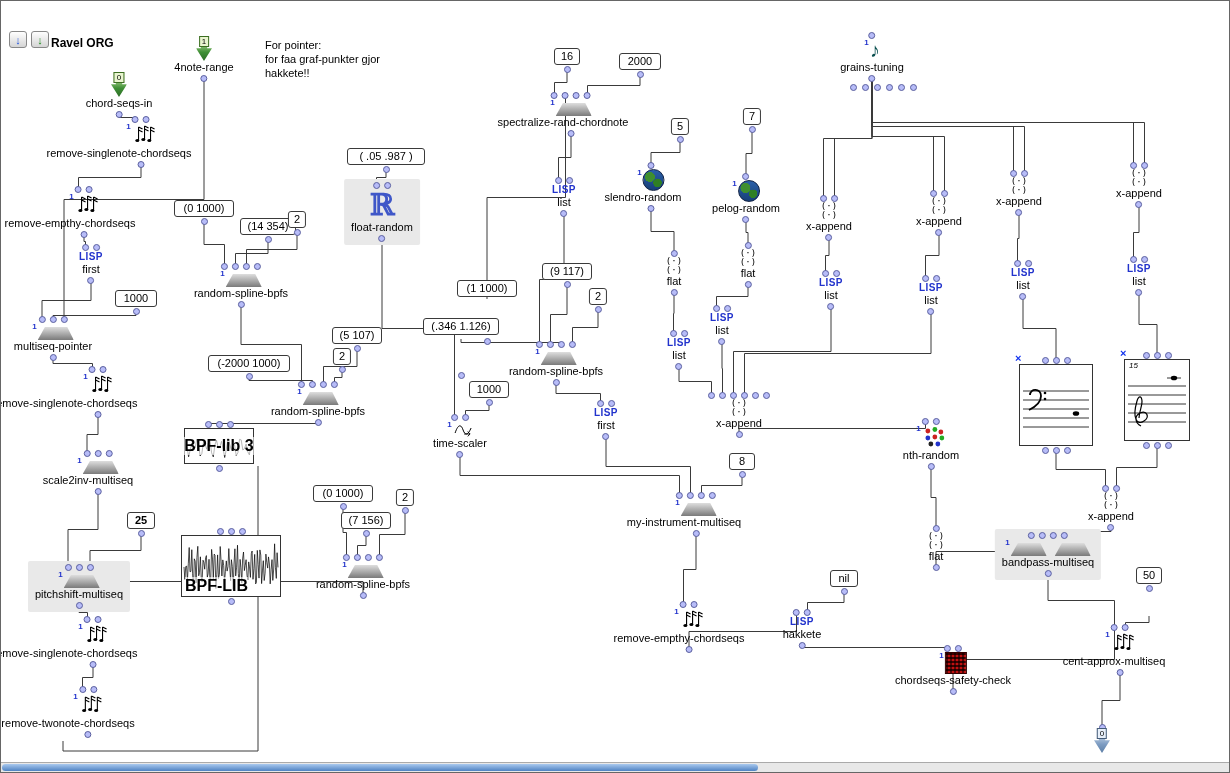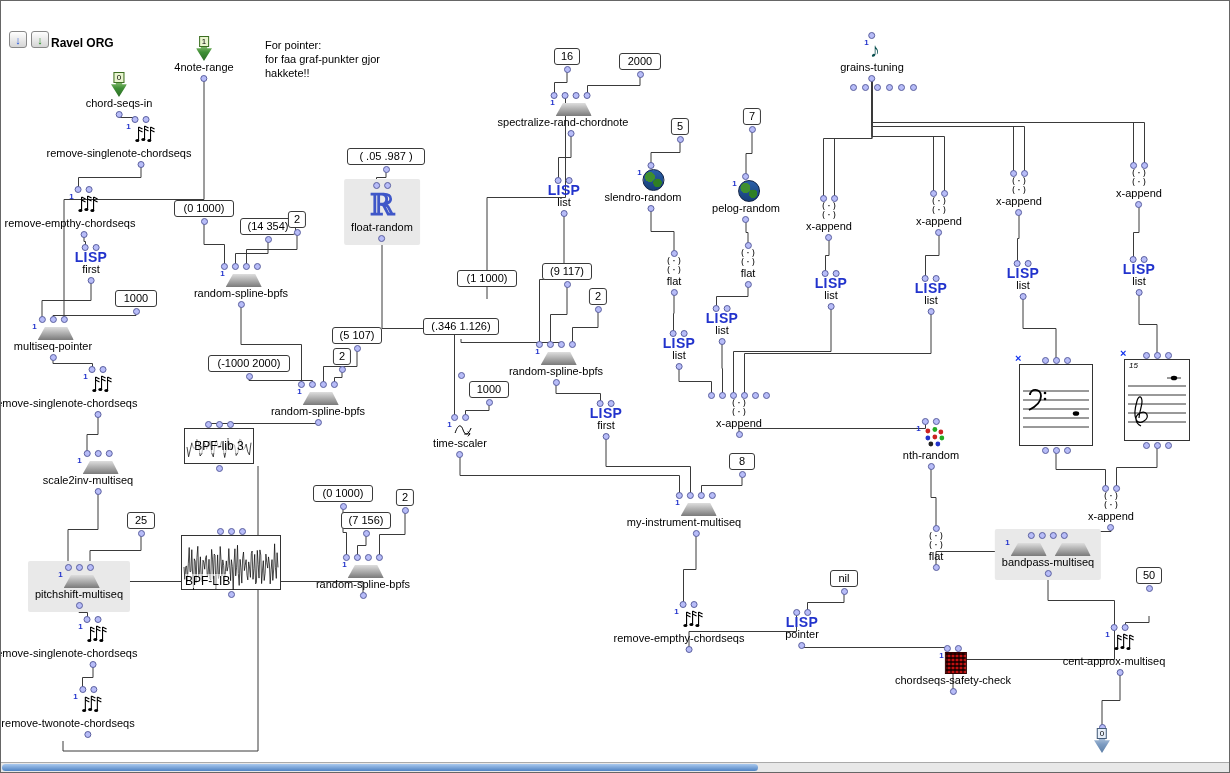--- a/index.html
+++ b/index.html
@@ -12,21 +12,21 @@
     border:1px solid #888;border-radius:3px;font-size:11px;line-height:14px;text-align:center;font-weight:bold;padding:0;cursor:default;}
   .node{position:absolute;display:flex;flex-direction:column;align-items:center;z-index:2;}
   .cc{transform:translateX(-50%);}
   .cmt{white-space:pre-line;line-height:14px;color:#000;align-items:flex-start;text-align:left;}
   .ports{display:flex;gap:4px;height:8px;align-items:center;}
   .port{width:7px;height:7px;border-radius:50%;background:#b7bcf8;border:1px solid #5a5f9e;box-sizing:border-box;display:inline-block;}
   .freedot{position:absolute;z-index:2;}
   .lbl{font-size:11px;line-height:13px;color:#000;white-space:nowrap;position:relative;}
   .vbox{border:1.5px solid #3a3a3a;border-radius:3px;background:#fff;font-size:11px;line-height:15px;
     padding:0 5px;white-space:nowrap;text-align:center;}
-  .lisp-t{color:#2233cc;font-weight:bold;font-size:14px;line-height:12px;letter-spacing:.4px;}
+  .lisp-t{color:#2233cc;font-weight:bold;font-size:10px;line-height:12px;letter-spacing:.4px;}
   .lisp-n{font-size:11px;line-height:13px;color:#000;}
   .bgbox{background:#e9e9e9;border-radius:2px;padding:2px 7px 3px;}
   .icn{display:flex;align-items:flex-end;}
   .icw{display:inline-flex;align-items:flex-start;}
   .m1{color:#2233cc;font-size:8px;font-weight:bold;font-style:normal;margin-right:1px;line-height:8px;}
   .trapz{display:inline-block;width:36px;height:13px;margin-top:4px;
     background:linear-gradient(#dedede,#7a7a7a);clip-path:polygon(0 100%,20% 0,82% 0,100% 100%);}
   .globez{width:22px;height:22px;border-radius:50%;display:inline-block;border:1px solid #112244;box-sizing:border-box;
     background:radial-gradient(circle at 32% 35%,#3f8f2f 0 26%,rgba(0,0,0,0) 27%),
                radial-gradient(circle at 70% 64%,#2f7f24 0 22%,rgba(0,0,0,0) 23%),
@@ -40,21 +40,21 @@
   .arrwrap{position:relative;}
   .arr{display:block;width:16px;height:22px;clip-path:polygon(30% 0,70% 0,70% 42%,100% 42%,50% 100%,0 42%,30% 42%);}
   .arr-in{background:linear-gradient(#d6efb2,#3f8f35 60%,#2c6d26);}
   .arr-out{background:linear-gradient(#dfe9f5,#7d9cc2 60%,#5c7ea6);}
   .badge{position:absolute;top:-3px;left:50%;transform:translateX(-50%);font-size:8px;line-height:9px;
     background:#e9f5cf;border:1px solid #3c6e22;color:#000;padding:0 2px;z-index:3;}
   .badge-out{background:#e8f0fa;border-color:#445b77;}
   .sframe,.bframe{position:relative;background:#fff;border:1px solid #333;box-sizing:border-box;}
   .xmark{position:absolute;top:-12px;left:-5px;color:#1133ee;font-weight:bold;font-size:11px;line-height:11px;}
   .sup15{position:absolute;top:1px;left:4px;font-size:8px;font-style:italic;color:#000;}
-  .blab{position:absolute;font-size:12px;color:#000;white-space:nowrap;}
+  .blab{position:absolute;font-size:16px;color:#000;white-space:nowrap;font-weight:bold;}
   .blc{left:50%;top:50%;transform:translate(-50%,-50%);background:rgba(255,255,255,.6);padding:0 2px;}
   .blbl{left:3px;bottom:1px;background:rgba(255,255,255,.6);}
   #hscroll{position:absolute;bottom:0;left:0;width:1230px;height:10px;background:#e8e8e8;border-top:1px solid #aaa;box-sizing:border-box;}
   #hthumb{position:absolute;top:1px;height:7px;border-radius:4px;background:linear-gradient(#a9c9ef,#4f82c2);}
 </style>
 </head>
 <body>
 
 <div id="app">
   <div id="canvas">
@@ -287,21 +287,21 @@
             <i class="m1">1</i>
             <span class="trapz"></span>
           </span>
         </div>
         <div class="lbl" style="left: -10px;">scale2inv-multiseq</div>
         <div class="ports">
           <span class="port port-out"></span>
         </div>
       </div>
       <div class="node cc" style="left: 140px; top: 493px;">
-        <div class="vbox" style="min-width: 16px;">25</div>
+        <div class="vbox" style="min-width: 16px; font-weight: bold;">25</div>
         <div class="ports">
           <span class="port port-out"></span>
         </div>
       </div>
       <div class="node cc bgbox" style="left: 78px; top: 542px;">
         <div class="ports">
           <span class="port port-in"></span>
           <span class="port port-in"></span>
           <span class="port port-in"></span>
         </div>
@@ -423,21 +423,21 @@
           <span class="port port-out"></span>
         </div>
       </div>
       <div class="node cc" style="left: 356px; top: 308px;">
         <div class="vbox" style="min-width: 38px;">(5 107)</div>
         <div class="ports">
           <span class="port port-out"></span>
         </div>
       </div>
       <div class="node cc" style="left: 248px; top: 336px;">
-        <div class="vbox" style="min-width: 70px;">(-1000 2000)</div>
+        <div class="vbox" style="min-width: 70px;">(-2000 1000)</div>
         <div class="ports">
           <span class="port port-out"></span>
         </div>
       </div>
       <div class="node cc" style="left: 341px; top: 329px;">
         <div class="vbox" style="min-width: 6px;">2</div>
         <div class="ports">
           <span class="port port-out"></span>
         </div>
       </div>
@@ -471,21 +471,21 @@
         <div class="ports">
           <span class="port port-out"></span>
         </div>
       </div>
       <div class="node" style="left: 180px; top: 508px;">
         <div class="ports">
           <span class="port port-in"></span>
           <span class="port port-in"></span>
           <span class="port port-in"></span>
         </div>
-        <div class="bframe" style="width: 100px; height: 55px;"><svg width="98" height="60">
+        <div class="bframe" style="width: 100px; height: 62px;"><svg width="98" height="60">
             <polyline points="2.0,31.0 2.9,43.4 3.7,30.8 4.6,29.9 5.4,45.6 6.3,27.8 7.2,11.5 8.0,35.8 8.9,35.4 9.8,13.7 10.6,37.8 11.5,53.5 12.3,22.8 13.2,25.2 14.1,46.9 14.9,21.6 15.8,10.3 16.7,39.8 17.5,36.6 18.4,20.8 19.2,41.1 20.1,45.9 21.0,24.2 21.8,26.1 22.7,33.2 23.6,21.8 24.4,19.6 25.3,41.2 26.1,37.9 27.0,23.3 27.9,42.8 28.7,44.2 29.6,13.4 30.5,23.1 31.3,42.7 32.2,18.1 33.0,19.2 33.9,52.5 34.8,38.2 35.6,18.9 36.5,42.5 37.4,38.3 38.2,10.5 39.1,25.3 39.9,40.0 40.8,23.9 41.7,29.6 42.5,46.3 43.4,35.3 44.3,24.9 45.1,35.1 46.0,30.6 46.8,12.6 47.7,29.8 48.6,44.7 49.4,23.7 50.3,30.4 51.2,53.5 52.0,28.1 52.9,12.8 53.7,39.9 54.6,31.2 55.5,9.2 56.3,37.4 57.2,49.4 58.1,23.4 58.9,31.8 59.8,47.1 60.6,22.9 61.5,16.0 62.4,34.6 63.2,29.5 64.1,23.7 65.0,39.3 65.8,43.9 66.7,25.9 67.5,30.9 68.4,41.4 69.3,17.6 70.1,15.0 71.0,43.3 71.9,32.6 72.7,18.4 73.6,47.9 74.4,46.6 75.3,14.4 76.2,28.7 77.0,42.1 77.9,13.9 78.8,19.1 79.6,47.6 80.5,34.1 81.3,24.7 82.2,44.5 83.1,37.2 83.9,18.1 84.8,26.7 85.7,32.1 86.5,20.9 87.4,28.0 88.2,47.9 89.1,33.7 90.0,23.6 90.8,44.4 91.7,33.0 92.6,7.8 93.4,31.2 94.3,42.4 95.1,16.7 96.0,31.4" stroke="#000" stroke-width="0.7" fill="none"></polyline>
           </svg><div class="blab blbl">BPF-LIB</div></div>
         <div class="ports">
           <span class="port port-out"></span>
         </div>
       </div>
       <div class="node cc" style="left: 342px; top: 466px;">
         <div class="vbox" style="min-width: 48px;">(0 1000)</div>
         <div class="ports">
           <span class="port port-out"></span>
@@ -624,21 +624,21 @@
         <div class="ports">
           <span class="port port-out"></span>
         </div>
       </div>
       <div class="node cc" style="left: 597px; top: 269px;">
         <div class="vbox" style="min-width: 6px;">2</div>
         <div class="ports">
           <span class="port port-out"></span>
         </div>
       </div>
-      <div class="node cc" style="left: 486px; top: 251px; gap: 40px;">
+      <div class="node cc" style="left: 486px; top: 261px; gap: 40px;">
         <div class="vbox" style="min-width: 48px;">(1 1000)</div>
         <div class="ports">
           <span class="port port-out"></span>
         </div>
       </div>
       <div class="node cc" style="left: 460px; top: 299px; gap: 36px;">
         <div class="vbox" style="min-width: 64px;">(.346 1.126)</div>
         <div class="ports">
           <span class="port port-out"></span>
         </div>
@@ -948,21 +948,21 @@
         <div class="ports">
           <span class="port port-out"></span>
         </div>
       </div>
       <div class="node cc" style="left: 801px; top: 589px;">
         <div class="ports">
           <span class="port port-in"></span>
           <span class="port port-in"></span>
         </div>
         <div class="lisp-t">LISP</div>
-        <div class="lisp-n">pointer</div>
+        <div class="lisp-n">hakkete</div>
         <div class="ports">
           <span class="port port-out"></span>
         </div>
       </div>
       <div class="node cc" style="left: 952px; top: 625px;">
         <div class="ports">
           <span class="port port-in"></span>
           <span class="port port-in"></span>
         </div>
         <div class="icn">

